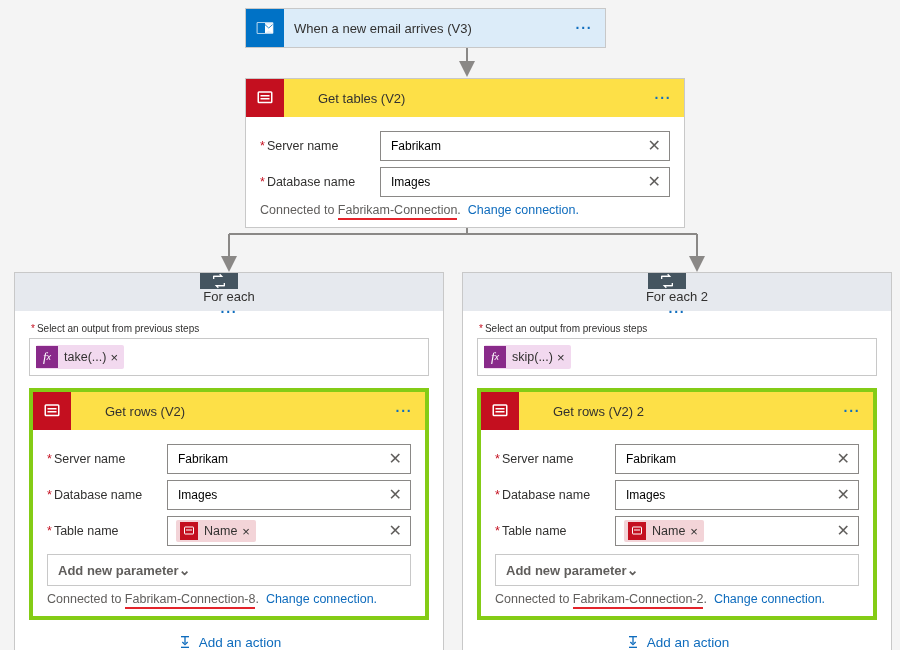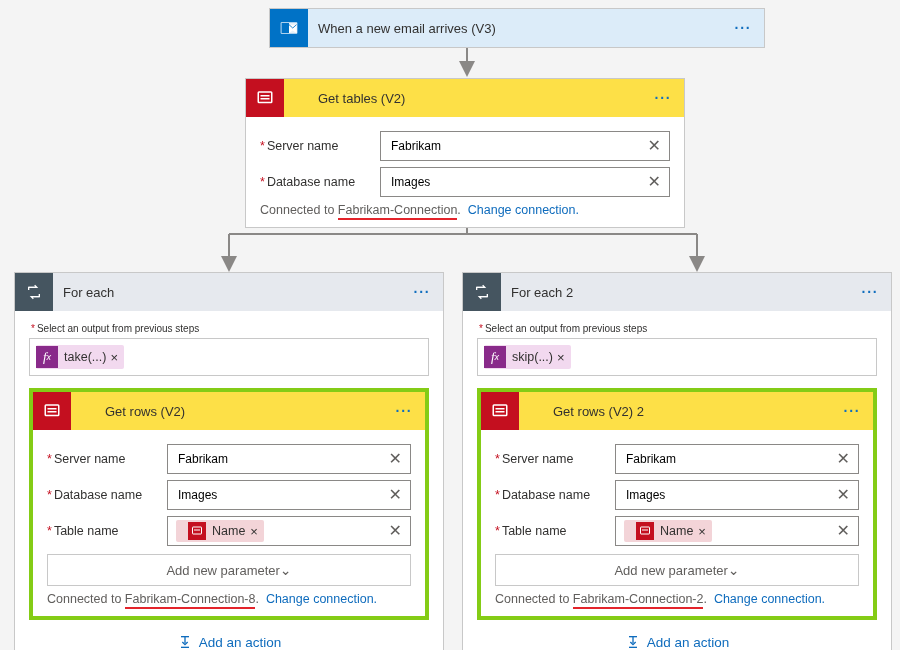--- a/index.html
+++ b/index.html
@@ -12,48 +12,48 @@
   .hdr .menu { width:22px; text-align:center; cursor:pointer; color:#106ebe; letter-spacing:1px; font-weight:bold; font-size:14px; }
   .icon-box { width:38px; height:38px; display:flex; align-items:center; justify-content:center; margin-left:-10px; margin-right:10px; }
   .icon-box svg { display:block; }
 
   .trigger .hdr { background:#dcecf9; }
   .trigger .icon-box { background:#0072c6; }
 
   .sql-hdr { background:#fde047;gap:24px; }
   .sql-hdr .icon-box { background:#c40f1f; }
 
-  .loop-hdr { background:#e6e9ee; }
+  .loop-hdr { background:#e6e9ee;flex-direction:column; }
   .loop-hdr .icon-box { background:#455560; }
 
   .body { padding:8px 14px 10px 14px; }
   .field { display:flex; align-items:center; margin:6px 0; }
   .field .label { width:120px; font-size:12.5px; }
   .field .label .req { color:#c40f1f; margin-right:2px; }
   .inputwrap { flex:1; display:flex; align-items:center; border:1px solid #8a8886; background:#fff; height:30px; padding:0 8px; }
   .inputwrap input { border:none; outline:none; flex:1; font-size:12px; background:transparent; }
   .inputwrap .clear { font-size:16px; color:#605e5c; cursor:pointer; line-height:1; }
-  .chip { background:#f3d4d8; border-radius:2px; display:inline-flex; align-items:center; height:22px; padding:0 6px 0 12px; font-size:12.5px; }
+  .chip { background:#f3d4d8; border-radius:2px; display:inline-flex; align-items:center; height:22px; padding:0 6px 0 4px; font-size:12.5px; }
   .chip .chipicon { width:18px; height:18px; background:#c40f1f; display:flex; align-items:center; justify-content:center; margin-right:6px; }
   .chip .x { margin-left:5px; font-size:13px; cursor:pointer; }
 
   .conn-line { font-size:12.5px; color:#605e5c; margin-top:6px; }
   .conn-line .link { color:#0f6cbd; cursor:pointer; }
   .redline { border-bottom:2px solid #e3242b; padding-bottom:1px; }
 
   .subcard { border:4px solid #84cc16; margin:8px 0 4px 0; }
   .subhdr-label { font-size:10px; margin:4px 0 4px 2px; }
   .subhdr-label .req { color:#c40f1f; margin-right:2px; }
 
   .fx-row { border:1px solid #c8c8c8; padding:6px; display:flex; }
   .fx-pill { display:inline-flex; align-items:center; background:#f2d9ef; border-radius:2px; height:24px; padding-right:6px; font-size:12.5px; }
   .fx-pill .fxicon { width:22px; height:22px; background:#892a8a; color:#fff; display:flex; align-items:center; justify-content:center; font-style:italic; font-family:"Times New Roman",serif; font-size:13px; margin-right:6px; }
   .fx-pill .x { margin-left:4px; font-size:13px; cursor:pointer; }
 
-  .add-param { border:1px solid #c8c8c8; height:32px; display:flex; align-items:center; padding:0 10px; color:#605e5c; font-size:13px; margin-top:8px; justify-content:center; cursor:pointer; }
+  .add-param { border:1px solid #c8c8c8; height:32px; display:flex; align-items:center; padding:0 10px; color:#605e5c; font-size:13px; margin-top:8px; justify-content:flex-start; cursor:pointer;font-weight:bold; }
   .chev { font-size:14px; color:#605e5c; }
 
   .add-action { text-align:center; color:#0f6cbd; font-size:13.5px; padding:10px 0 6px 0; cursor:pointer; display:flex; align-items:center; justify-content:center; gap:6px; }
   .add-action svg { display:inline-block; }
 
   svg.connector { position:absolute; overflow:visible; pointer-events:none; }
 </style>
 </head>
 <body>
 
@@ -68,21 +68,21 @@
   <line x1="5" y1="0" x2="5" y2="22" stroke="#8a8886" stroke-width="2" marker-end="url(#ah)"></line>
 </svg>
 
 <svg class="connector" style="left:0; top:216px;" width="900" height="60">
   <line x1="467" y1="0" x2="467" y2="18" stroke="#8a8886" stroke-width="2"></line>
   <line x1="229" y1="18" x2="697" y2="18" stroke="#8a8886" stroke-width="2"></line>
   <line x1="229" y1="18" x2="229" y2="48" stroke="#8a8886" stroke-width="2" marker-end="url(#ah)"></line>
   <line x1="697" y1="18" x2="697" y2="48" stroke="#8a8886" stroke-width="2" marker-end="url(#ah)"></line>
 </svg>
 
-<div class="card trigger" style="left:245px; top:8px; width:496px;margin-left:24px;">
+<div class="card trigger" style="left:245px; top:8px; width:361px;">
   <div class="hdr">
     <div class="icon-box">
       <svg width="20" height="20" viewBox="0 0 24 24">
             <rect x="2" y="5" width="20" height="14" rx="1" fill="#fff" opacity=".9"></rect>
             <rect x="3" y="6" width="9" height="12" fill="#0072c6"></rect>
             <path d="M12 8h9v10l-4.5-3L12 18z" fill="#fff"></path>
             <path d="M12 8l4.5 4L21 8" stroke="#0072c6" stroke-width="1" fill="none"></path>
           </svg>
     </div>
     <div class="title">When a new email arrives (V3)</div>

